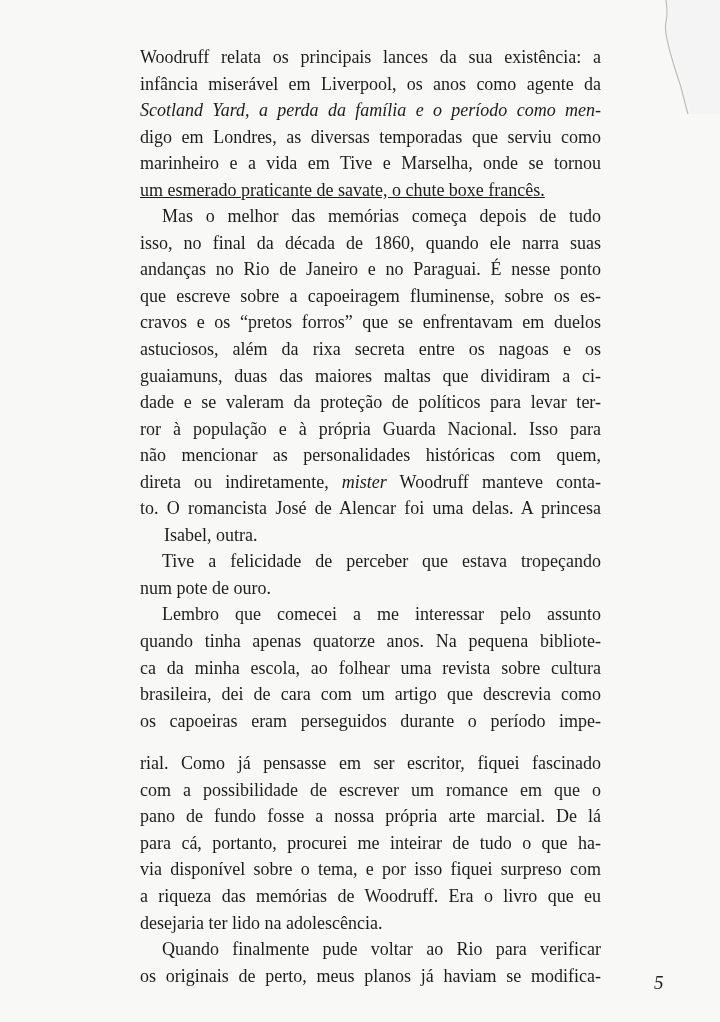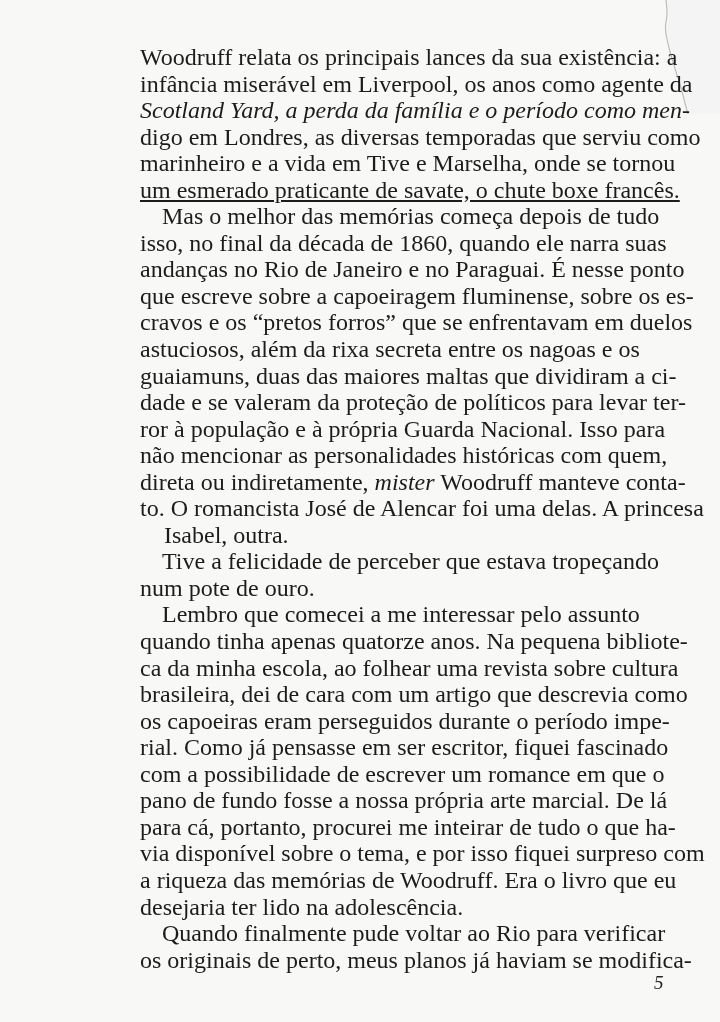--- a/index.html
+++ b/index.html
@@ -29,21 +29,21 @@
     .text-block {
       position: absolute;
       left: 140px;
       top: 44px;
       width: 461px;
     }
     .line {
       display: block;
       height: 26.55px;
       line-height: 26.55px;
-      font-size: 24px;
+      font-size: 18px;
       text-align: justify;
       text-align-last: justify;
       white-space: nowrap;
       overflow: visible;
     }
     .line.last {
       text-align-last: left;
     }
     .line.indent {
       padding-left: 22px;
@@ -95,21 +95,21 @@
       <div>
         <span class="line indent" style="white-space: nowrap;">Tive a felicidade de perceber que estava tropeçando</span>
         <span class="line last" style="white-space: nowrap;">num pote de ouro.</span>
       </div>
       <div>
         <span class="line indent" style="white-space: nowrap;">Lembro que comecei a me interessar pelo assunto</span>
         <span class="line" style="white-space: nowrap;">quando tinha apenas quatorze anos. Na pequena bibliote-</span>
         <span class="line" style="white-space: nowrap;">ca da minha escola, ao folhear uma revista sobre cultura</span>
         <span class="line" style="white-space: nowrap;">brasileira, dei de cara com um artigo que descrevia como</span>
         <span class="line" style="white-space: nowrap;">os capoeiras eram perseguidos durante o período impe-</span>
-        <span class="line" style="white-space: nowrap;">rial. Como já pensasse em ser escritor, fiquei fascinado</span>
+        <span class="line" style="white-space: nowrap; margin-top: 16px;">rial. Como já pensasse em ser escritor, fiquei fascinado</span>
         <span class="line" style="white-space: nowrap;">com a possibilidade de escrever um romance em que o</span>
         <span class="line" style="white-space: nowrap;">pano de fundo fosse a nossa própria arte marcial. De lá</span>
         <span class="line" style="white-space: nowrap;">para cá, portanto, procurei me inteirar de tudo o que ha-</span>
         <span class="line" style="white-space: nowrap;">via disponível sobre o tema, e por isso fiquei surpreso com</span>
         <span class="line" style="white-space: nowrap;">a riqueza das memórias de Woodruff. Era o livro que eu</span>
         <span class="line last" style="white-space: nowrap;">desejaria ter lido na adolescência.</span>
       </div>
       <div>
         <span class="line indent" style="white-space: nowrap;">Quando finalmente pude voltar ao Rio para verificar</span>
         <span class="line" style="white-space: nowrap;">os originais de perto, meus planos já haviam se modifica-</span>

